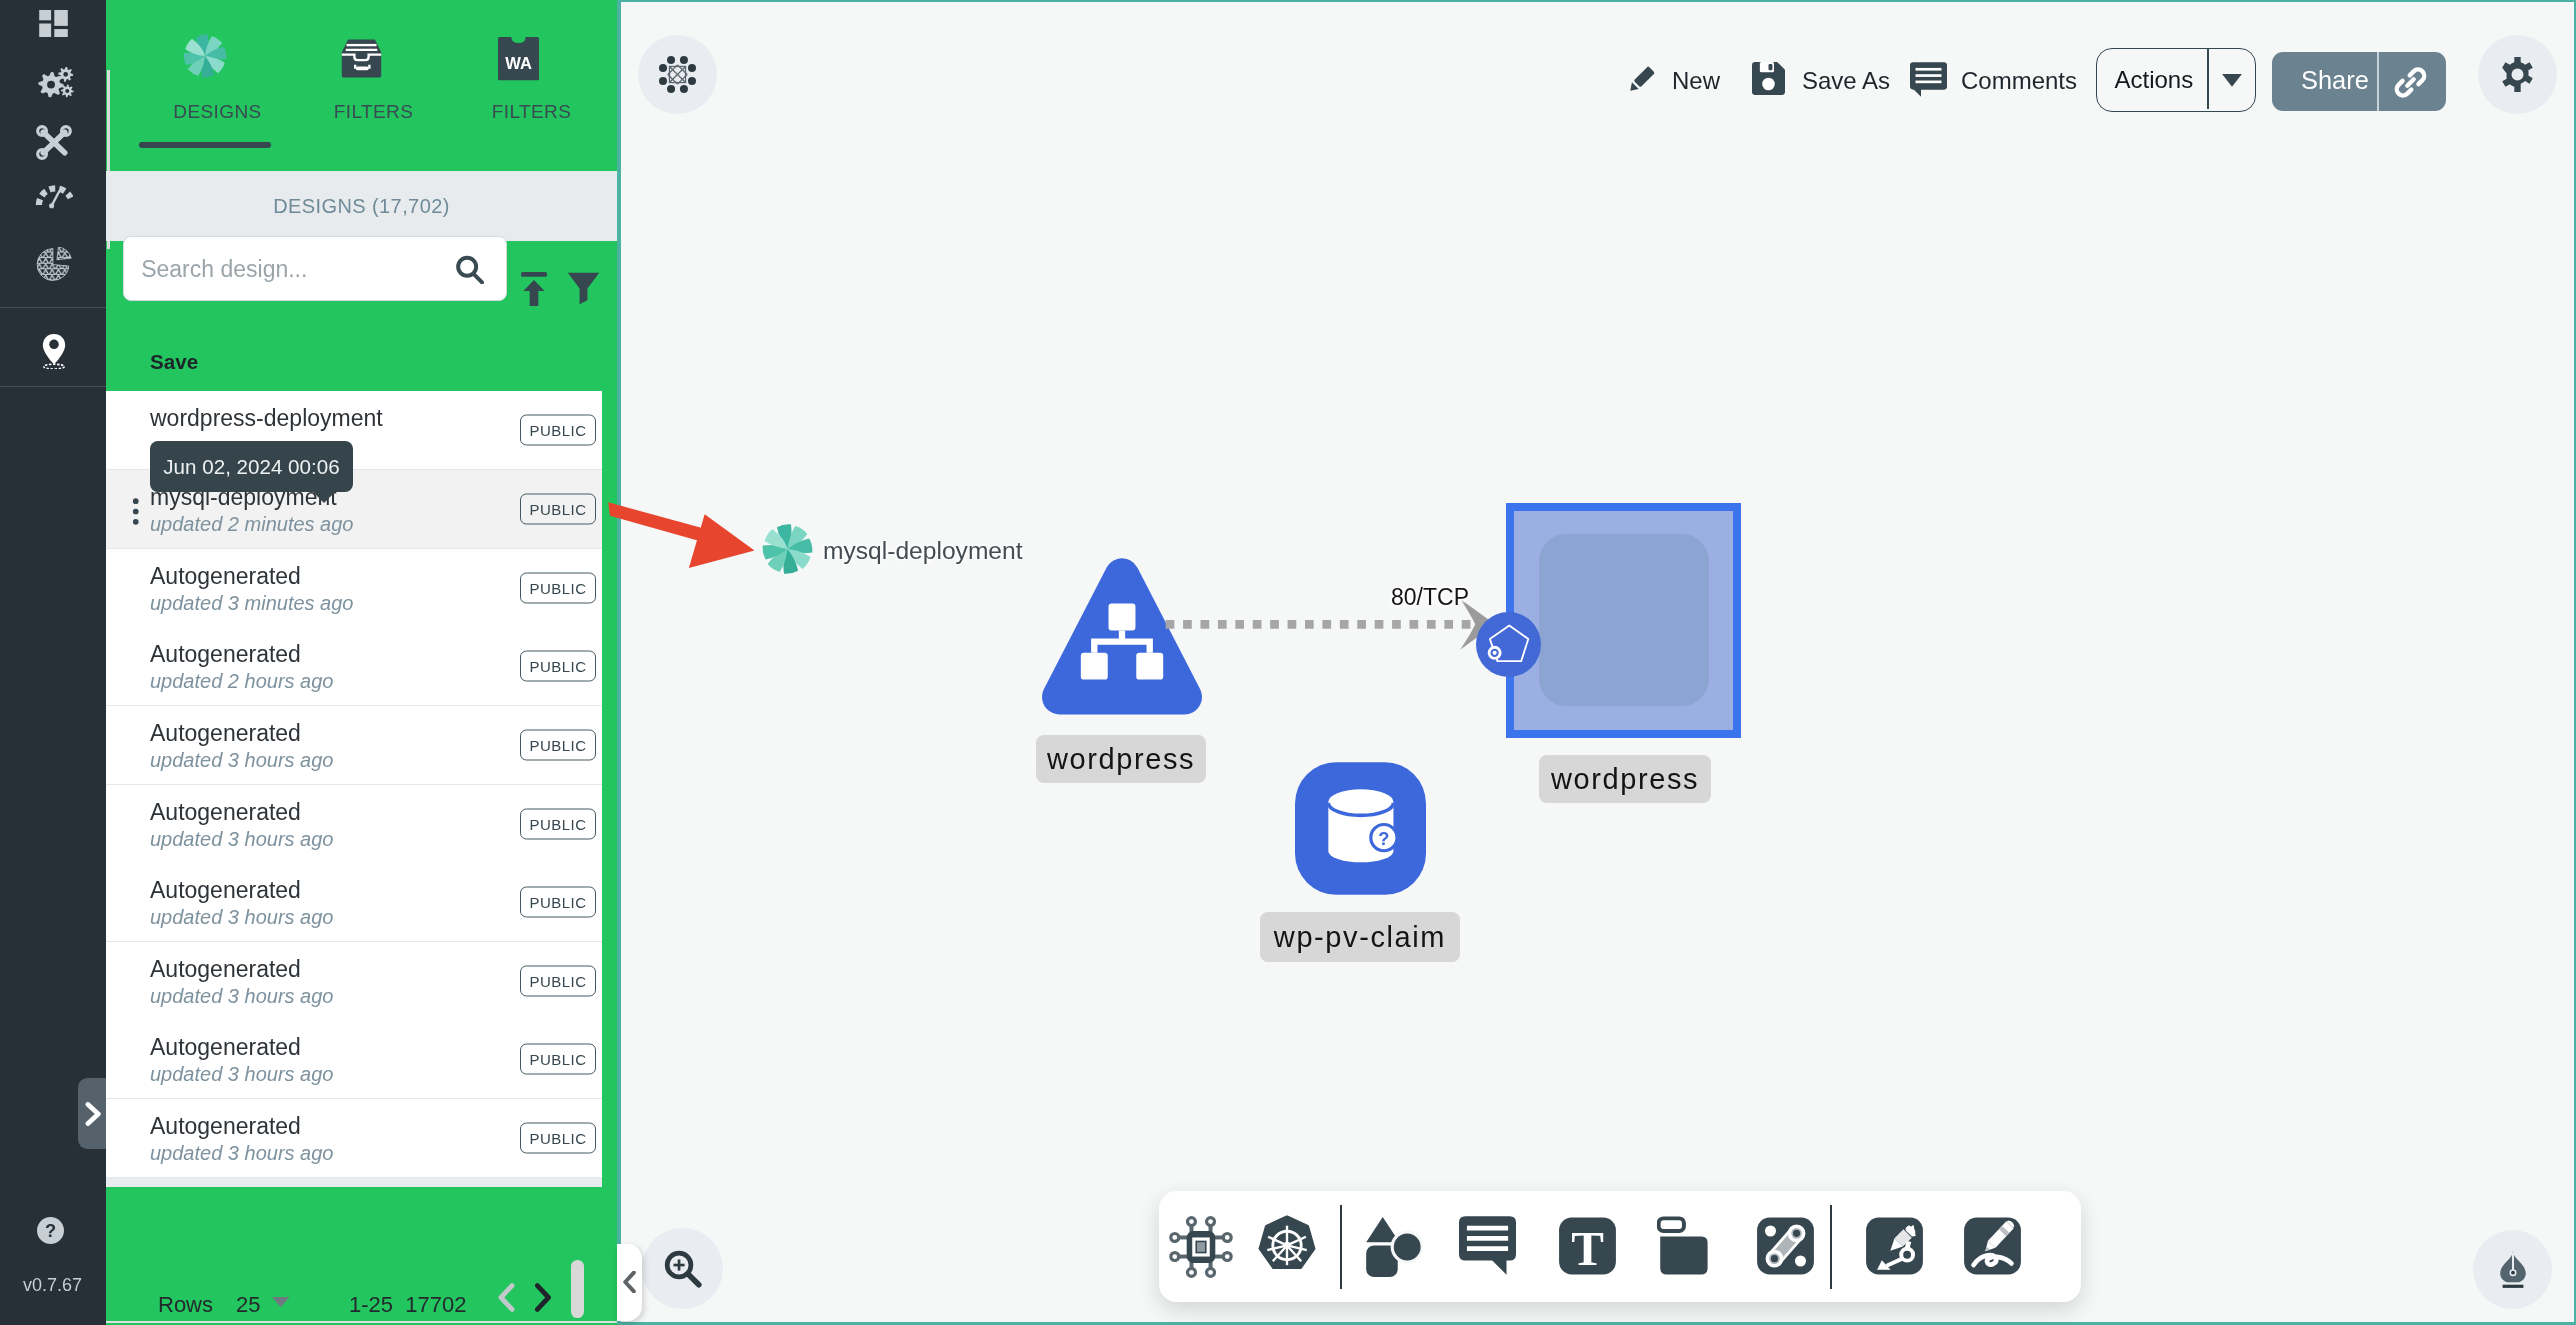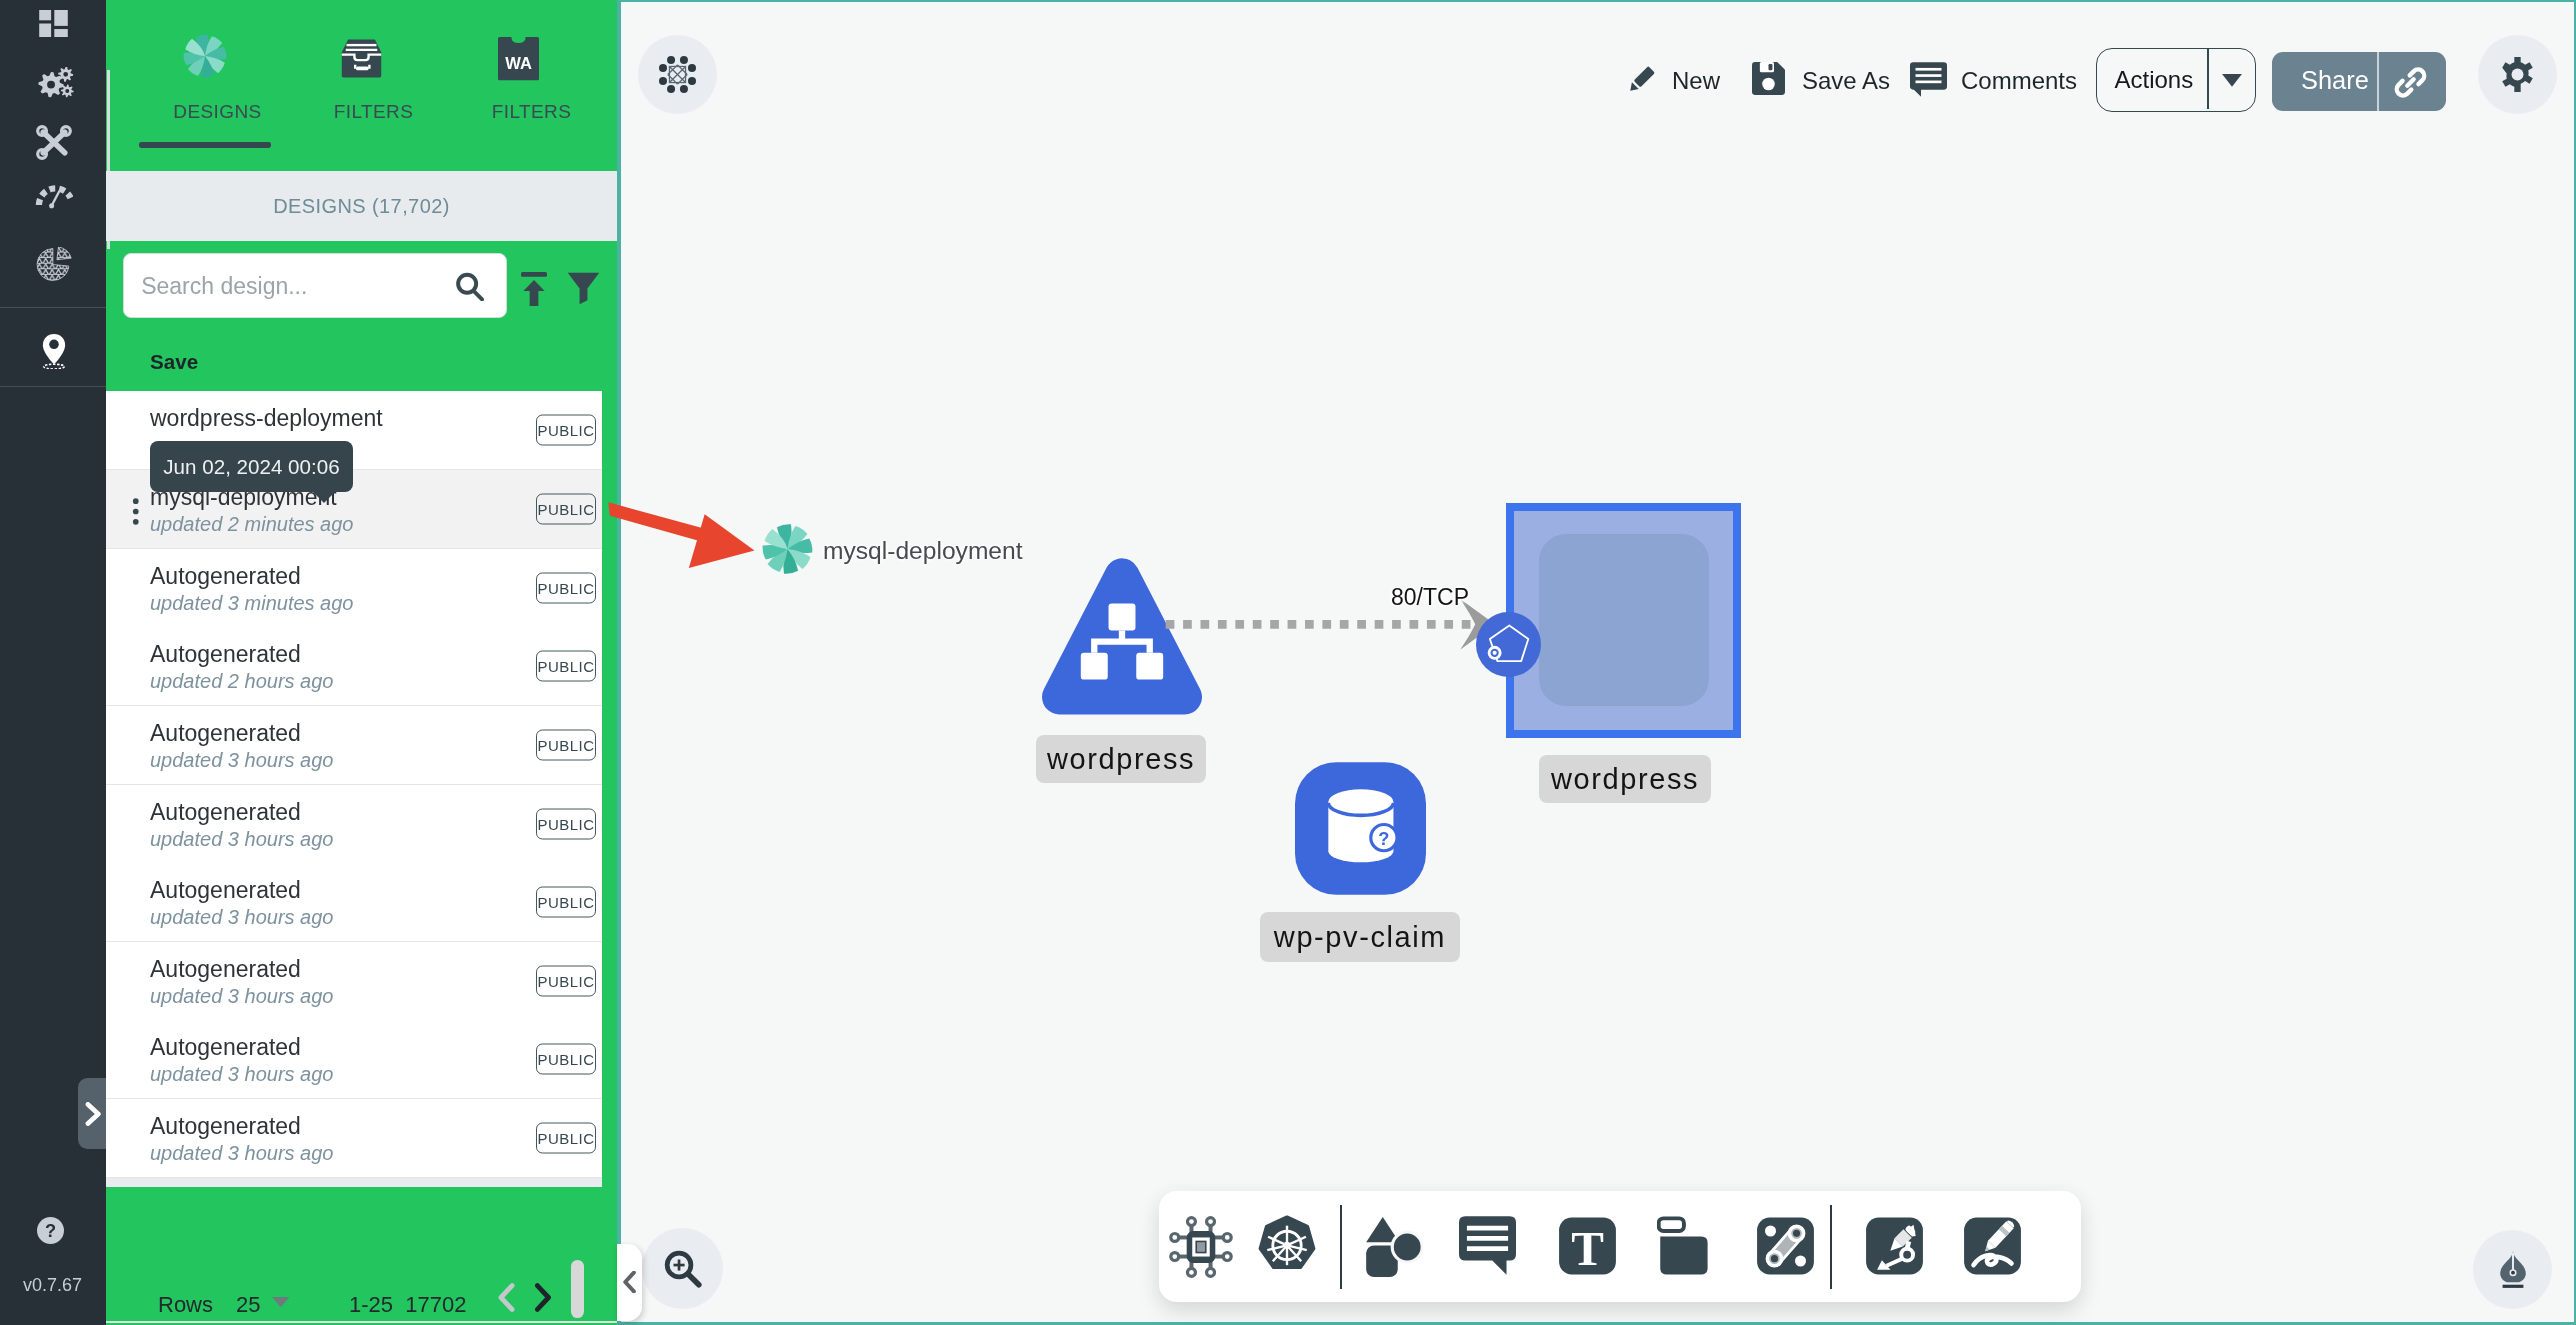--- a/index.html
+++ b/index.html
@@ -20,27 +20,27 @@
 #sidebar { left:0; top:0; width:106px; height:1325px; background:#272F37; }
 #sidebar .divider { position:absolute; left:0; width:106px; height:0.8px; background:#434E56; }
 #vers { color:#C6CFD4; font-size:18px; }
 #expandtab { left:78px; top:1078px; width:30px; height:71px; background:#55616B; border-radius:9.5px 0 0 9.5px; display:flex; align-items:center; justify-content:center; }
 
 #panel { left:106px; top:0; width:511px; height:1325px; background:#22c55e; }
 .tabicon { position:absolute; top:33px; }
 .tablabel { position:absolute; top:101px; width:100%; text-align:center; font-size:19px; letter-spacing:0.4px; color:#3A4A52;padding-left:24px; }
 #tabunderline { position:absolute; left:33px; top:142px; width:132px; height:5.6px; background:#37474F; border-radius:2.4px; }
 #designband { left:0; top:171px; width:511px; height:70px; background:#E7EBEE; color:#6F8B98; font-size:20px; letter-spacing:0.4px; display:flex; align-items:center; justify-content:center; }
-#searchbox { left:16.7px; top:253px; width:384px; height:65px; border:1.6px solid #D4DADD; border-radius:8px; background:#fff; }
+#searchbox { left:16.7px; top:236px; width:384px; height:65px; border:1.6px solid #D4DADD; border-radius:8px; background:#fff; }
 #searchbox .ph { position:absolute; left:17.5px; top:19px; font-size:23px; color:#9AA4A9; }
 #namehdr { left:44px; top:350px; font-size:20.6px; font-weight:bold; color:#1E2429; }
 .row { position:absolute; left:0; width:496px; height:79px; border-bottom:0.8px solid #E4E6E7; background:#fff; }
 .row .nm { position:absolute; left:44px; top:13.5px; font-size:23px; color:#2E3338; }
 .row .up { position:absolute; left:44px; top:43px; font-size:20px; font-style:italic; color:#7D929E; }
-.row .chip { position:absolute; right:6.4px; top:50%; transform:translateY(-50%); height:31px; border:1.6px solid #44565F; border-radius:6.4px; color:#37474F; font-size:15px; letter-spacing:0.5px; display:flex; align-items:center; padding:0 0; }
+.row .chip { position:absolute; right:6.4px; top:50%; transform:translateY(-50%); height:31px; border:1.6px solid #44565F; border-radius:6.4px; color:#37474F; font-size:15px; letter-spacing:0.5px; display:flex; align-items:center; padding:0 8px; }
 #botband { left:0; top:1178px; width:496px; height:8.7px; background:#E8ECEF; }
 #pager { left:0; top:0; width:511px; height:1325px; color:#24292E; font-size:22px; pointer-events:none; }
 #tooltip { left:44px; top:441px; width:203px; height:51px; background:#36454C; border-radius:8px; color:#EDF1F2; font-size:20.6px; display:flex; align-items:center; justify-content:center; z-index:5; }
 #tooltip:after { content:""; position:absolute; left:162px; top:50px; border:12.7px solid transparent; border-top-color:#36454C; border-bottom-width:0; }
 
 .ttxt { font-size:24px; color:#1F262B; }
 #actionsbtn { left:2096px; top:48px; width:160px; height:64px; border:1.6px solid #37474F; border-radius:16px; background:#F6F7F7; }
 #sharebtn { left:2272px; top:52px; width:174px; height:59px; border-radius:11px; background:#6B8290; color:#fff; }
 
 #btoolbar { left:1159px; top:1191px; width:922px; height:111px; background:#fff; border-radius:17.5px; box-shadow:0 8px 22px rgba(0,0,0,0.14); display:flex; align-items:center; }

